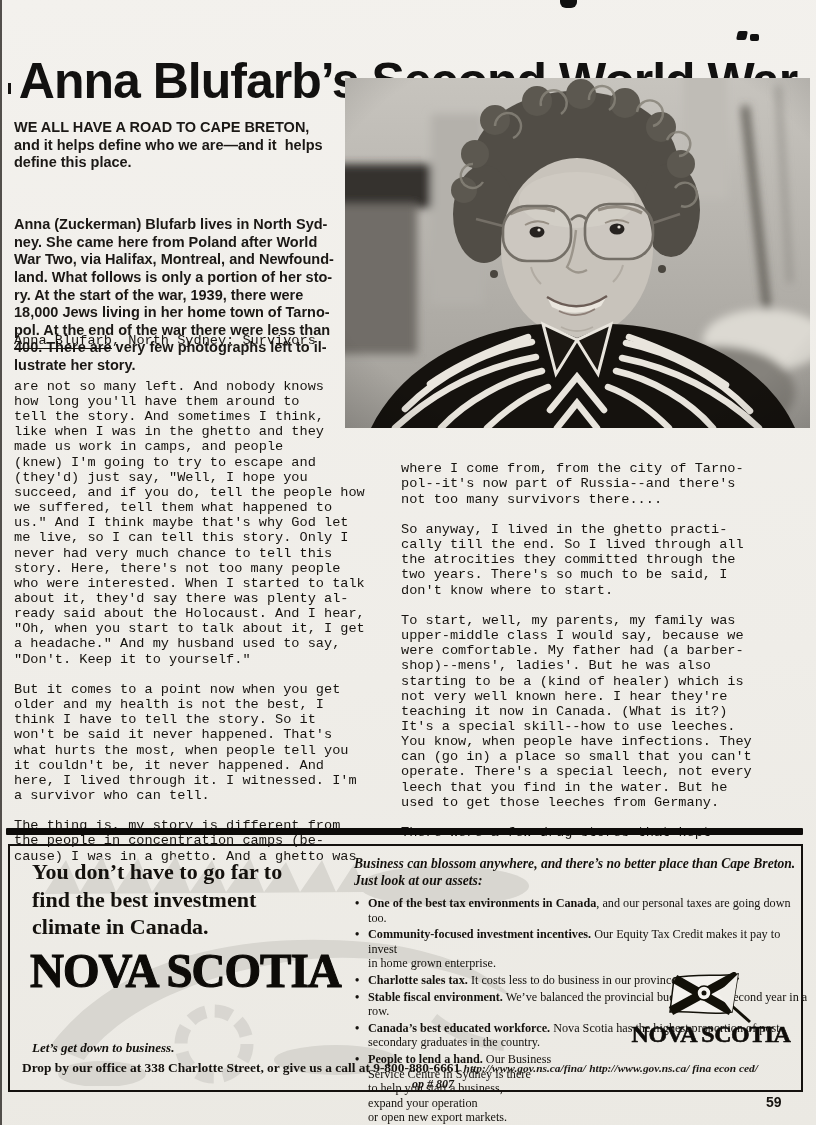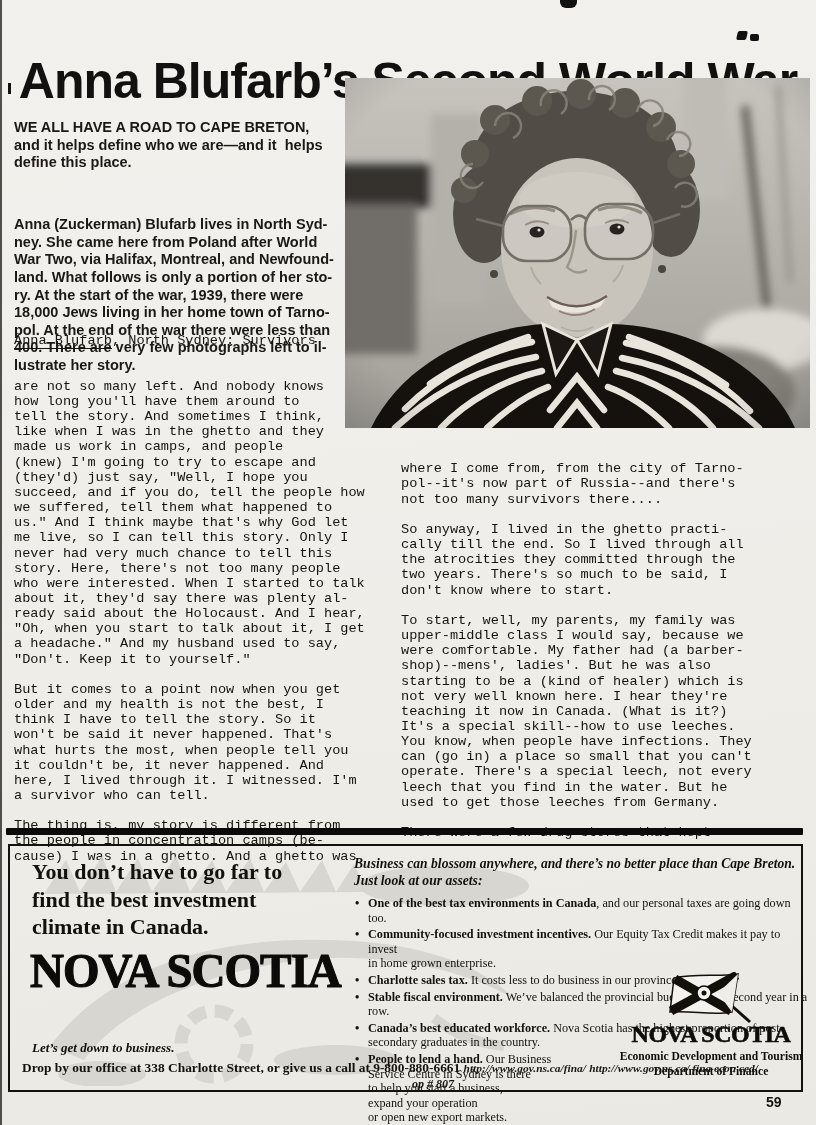--- a/index.html
+++ b/index.html
@@ -312,24 +312,20 @@
     <div class="gov-logo">
       <svg class="flag" width="86" height="52" viewBox="0 0 86 52">
         <path d="M64,34 L82,50" stroke="#121008" stroke-width="3" fill="none"></path>
         <path d="M6,6 C28,1 50,5 70,2 L64,40 C44,44 24,38 2,40 Z" fill="#f4f2ee" stroke="#121008" stroke-width="1.5"></path>
         <path d="M7,7 L63,39 M69,3 L3,39" stroke="#121008" stroke-width="9"></path>
         <polygon points="70,2 64,40 50,21" fill="#efede8"></polygon>
         <circle cx="36" cy="21" r="7" fill="#f4f2ee" stroke="#121008" stroke-width="1.5"></circle>
         <circle cx="36" cy="21" r="2.5" fill="#121008"></circle>
       </svg>
       <div class="ns-small">NOVA SCOTIA</div>
-      <div class="dept">
-        <div>Economic Development and Tourism</div>
-        <div>Department of Finance</div>
-      </div>
     </div>
 
     <div class="tagline">Let’s get down to business.</div>
 
     <div class="contact-row">
       <span class="contact">Drop by our office at 338 Charlotte Street, or give us a call at 9-800-880-6661</span>
       <span class="url">http://www.gov.ns.ca/fina/</span>
       <span class="url">http://www.gov.ns.ca/ fina econ ced/</span>
     </div>
     <div class="op">op # 807</div>

